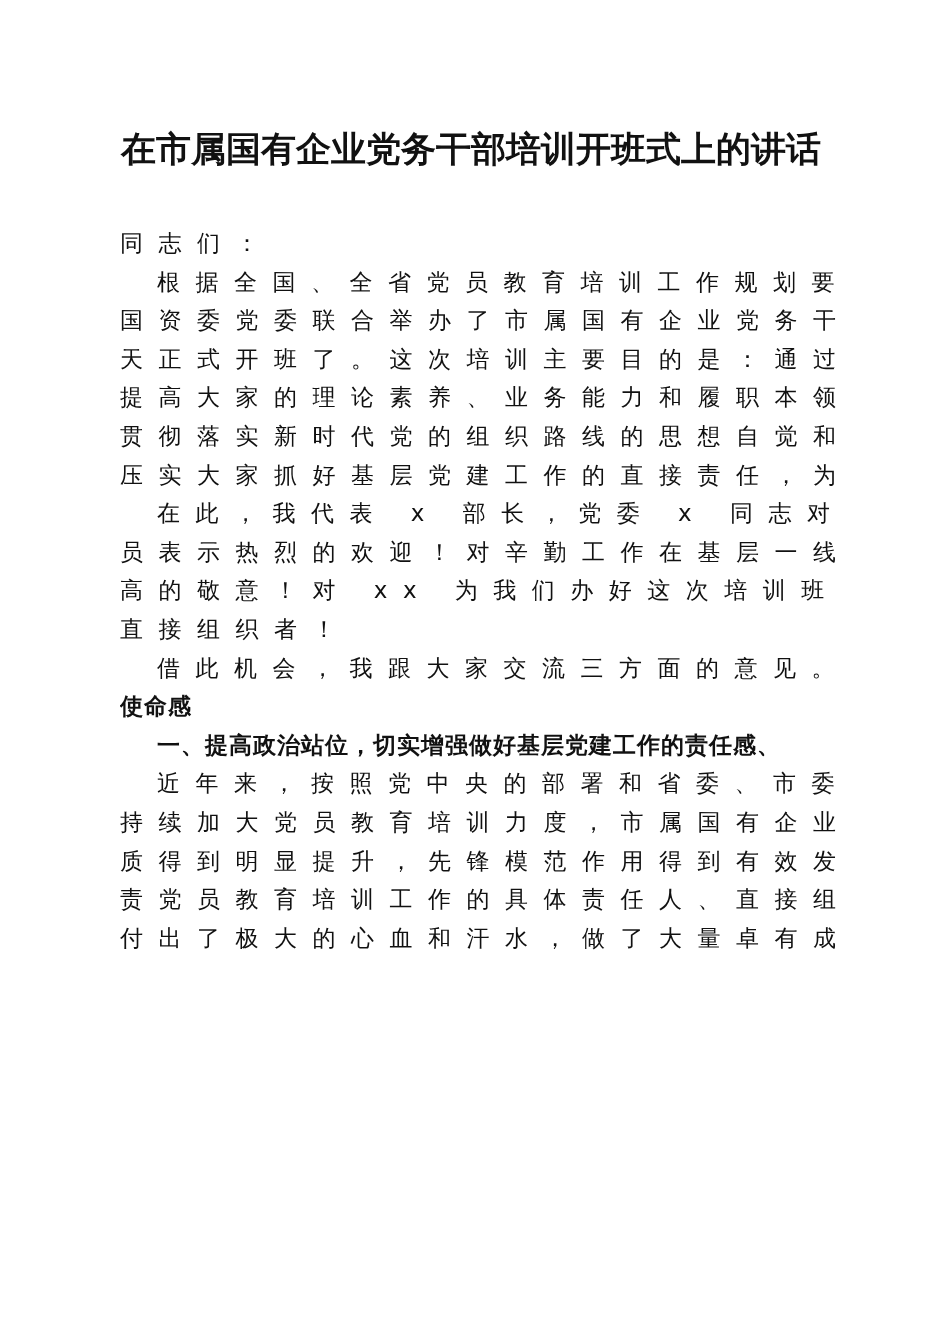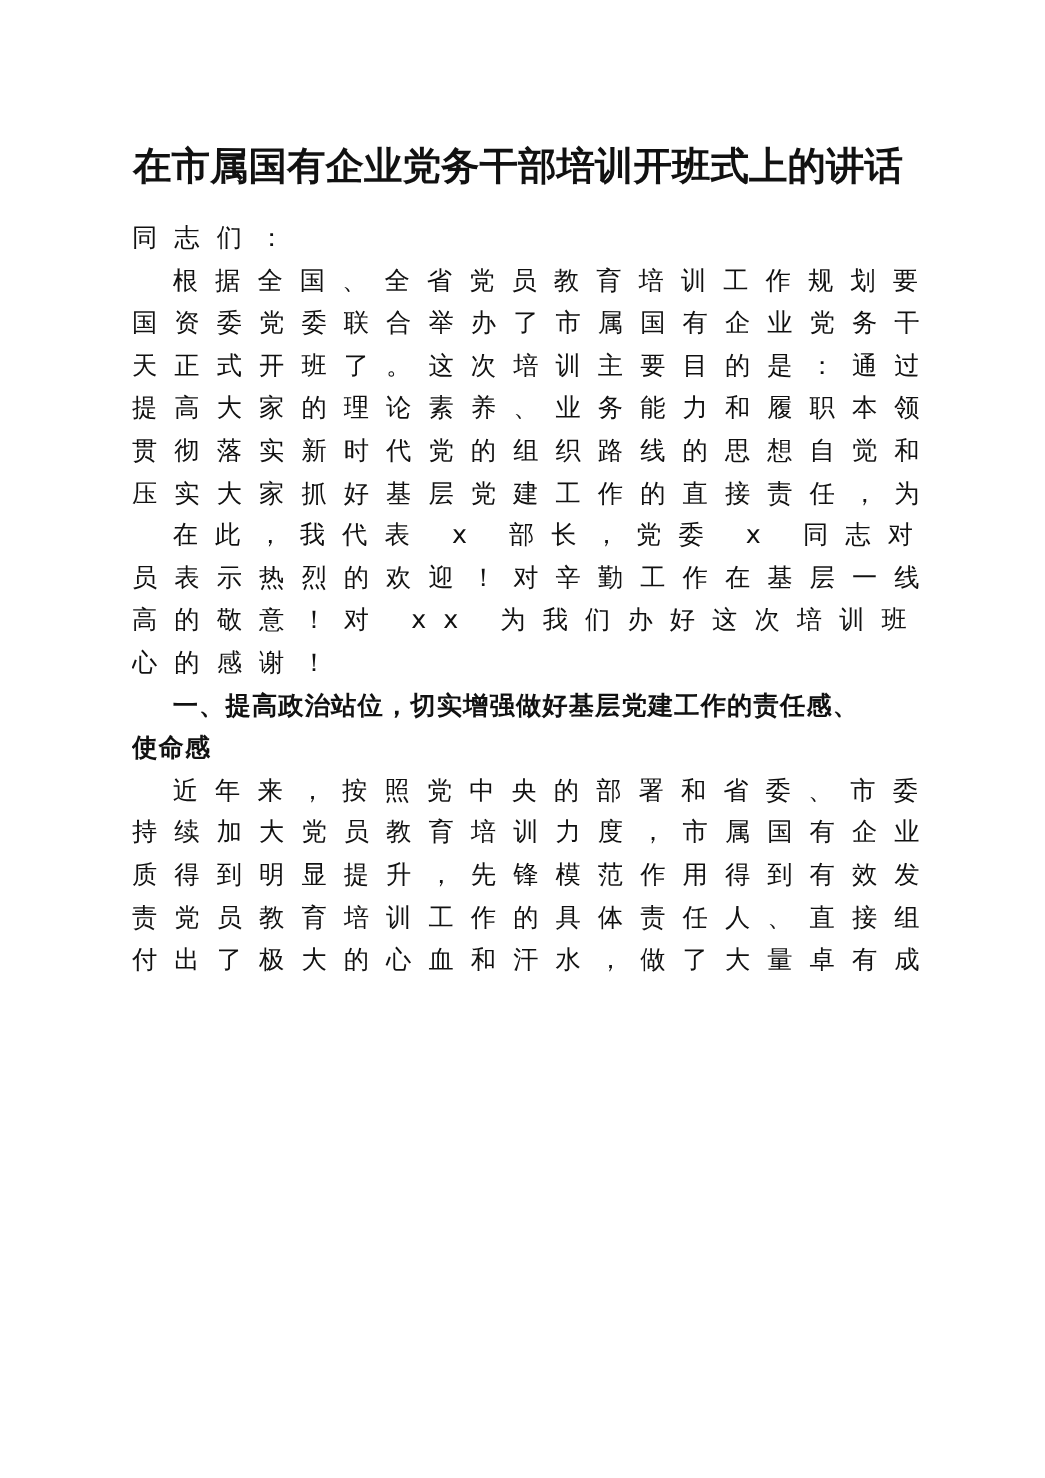--- a/index.html
+++ b/index.html
@@ -14,35 +14,35 @@
     overflow: hidden;
     color: #111111;
   }
   .page {
     position: absolute;
     left: 120px;
     top: 130px;
     width: 702px;
   }
   .title {
-    font-family: Liberation Serif, serif;
+    font-family: Liberation Mono, monospace;
     font-weight: bold;
     font-size: 35px;
     line-height: 44px;
     text-align: center;
     margin: 0;
     letter-spacing: 0px;
     width: 702px;
   }
   .title-line {
     display: block;
     white-space: nowrap;
   }
   .body {
-    margin-top: 24px;
+    margin-top: 50px;
     font-family: "DejaVu Sans", "Liberation Sans", sans-serif;
     font-size: 23px;
     line-height: 38.6px;
     letter-spacing: 15.5px;
     margin-right: -15.5px;
     font-weight: normal;
   }
   .para {
     margin: 0;
   }
@@ -71,27 +71,30 @@
       <span class="line">天正式开班了。这次培训主要目的是：通过集中培训，进一步</span>
       <span class="line">提高大家的理论素养、业务能力和履职本领，进一步增强大家</span>
       <span class="line">贯彻落实新时代党的组织路线的思想自觉和行动自觉，进一步</span>
       <span class="line">压实大家抓好基层党建工作的直接责任，为推动市属国有企业</span>
     </p>
 
     <p class="para">
       <span class="line" style="padding-left:37px">在此，我代表 x 部长，党委 x 同志对参加这次培训的全体学</span>
       <span class="line">员表示热烈的欢迎！对辛勤工作在基层一线的党务干部致以崇</span>
       <span class="line">高的敬意！对 xx 为我们办好这次培训班提供的大力支持表示衷</span>
-      <span class="line">心的感谢！</span>
+      <span class="line">直接组织者！</span>
     </p>
 
+    <p class="para">
+      <span class="line" style="padding-left:37px">借此机会，我跟大家交流三方面的意见。</span>
+    </p>
 
     <p class="para" style="font-weight:bold; letter-spacing:1px;">
+      <span class="line">使命感</span>
       <span class="line" style="padding-left:37px">一、提高政治站位，切实增强做好基层党建工作的责任感、</span>
-      <span class="line">使命感</span>
     </p>
 
     <p class="para">
       <span class="line" style="padding-left:37px">近年来，按照党中央的部署和省委、市委要求，各企业能够</span>
       <span class="line">持续加大党员教育培训力度，市属国有企业党员干部的能力素</span>
       <span class="line">质得到明显提升，先锋模范作用得到有效发挥。特别是作为负</span>
       <span class="line">责党员教育培训工作的具体责任人、直接组织者，在座的各位</span>
       <span class="line">付出了极大的心血和汗水，做了大量卓有成效的实践和探索，</span>
     </p>
   </div>

